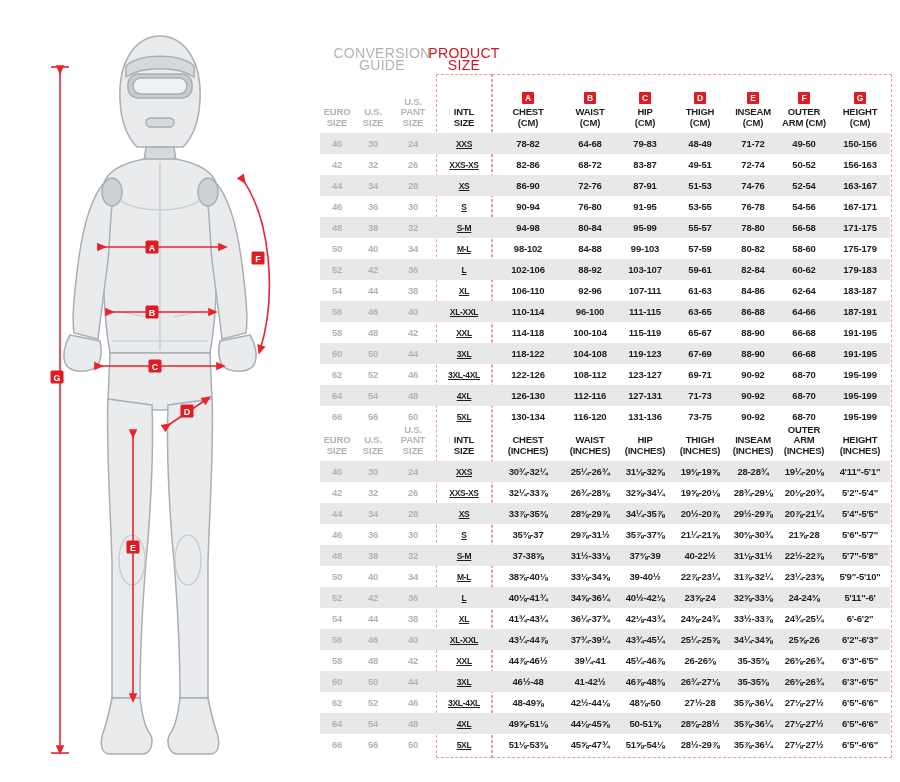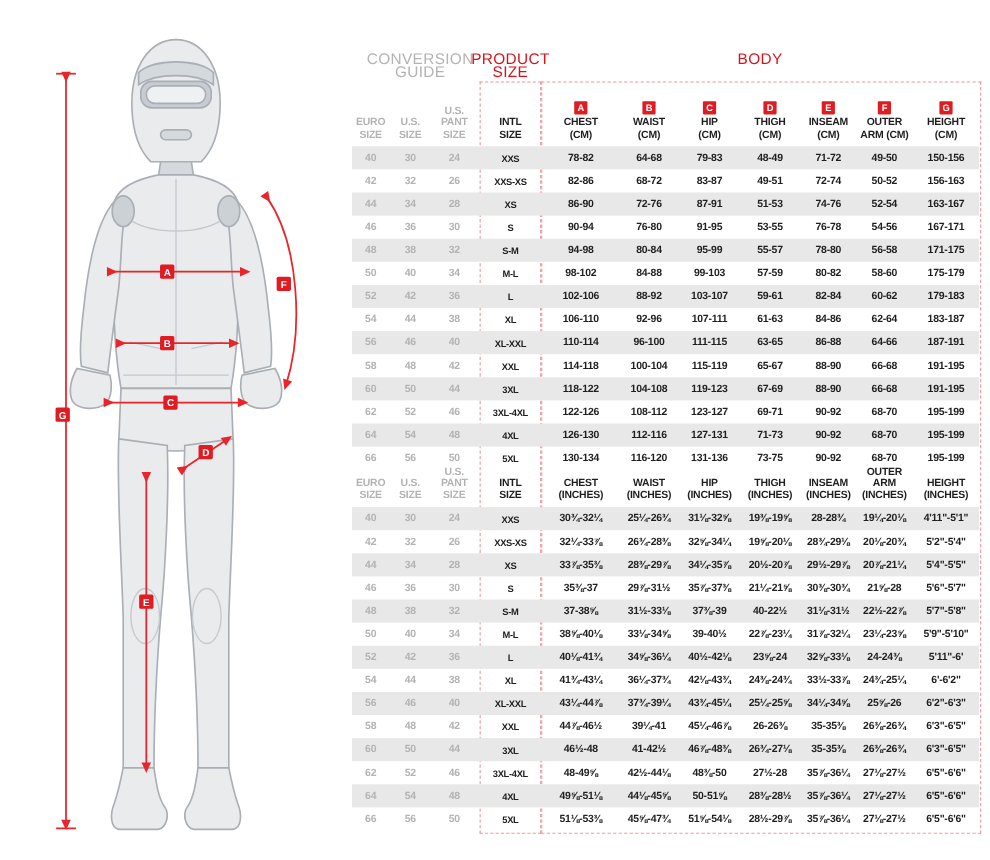--- a/index.html
+++ b/index.html
@@ -20,21 +20,21 @@
   .tbl-in{top:424px;}
   .hrow,.drow{display:grid;
     grid-template-columns:34px 38px 42px 8px 44px 8px 68px 56px 54px 56px 50px 52px 60px;}
   .hrow{height:50px;align-items:end;padding-bottom:5px;}
   .hrow.hin{height:32px;}
   .drow{height:21px;align-items:center;}
   .cell{text-align:center;font-weight:bold;font-size:9.5px;letter-spacing:-0.2px;}
   .hcell{font-size:9.5px;line-height:10.5px;}
   .gray{color:#b3b3b3;}
   .ink{color:#1e1e20;}
-  .intl{font-size:8.5px;letter-spacing:-0.3px;}
+  .intl{font-size:8.5px;letter-spacing:-0.3px;text-decoration:underline;}
   .stripe{background:#e8e8e8;}
   .badge{display:block;width:12px;height:12px;margin:0 auto 3px;background:#e01b22;
          color:#fff;font-size:8.5px;line-height:12px;text-align:center;
          font-weight:bold;border-radius:1px;}
 </style>
 </head>
 <body>
 
 <div class="stage">
 
@@ -109,21 +109,20 @@
 
     <div class="toptitle t-conv">
       <div>CONVERSION</div>
       <div>GUIDE</div>
     </div>
     <div class="toptitle t-prod">
       <div>PRODUCT</div>
       <div>SIZE</div>
     </div>
     <div class="toptitle t-body">
-      <div>BODY</div>
     </div>
 
     <div class="dashedbox box-prod"></div>
     <div class="dashedbox box-meas"></div>
 
     <div class="sizetable tbl-cm">
         <div class="hrow">
           <div class="cell hcell gray">
             <div>EURO</div>
             <div>SIZE</div>

